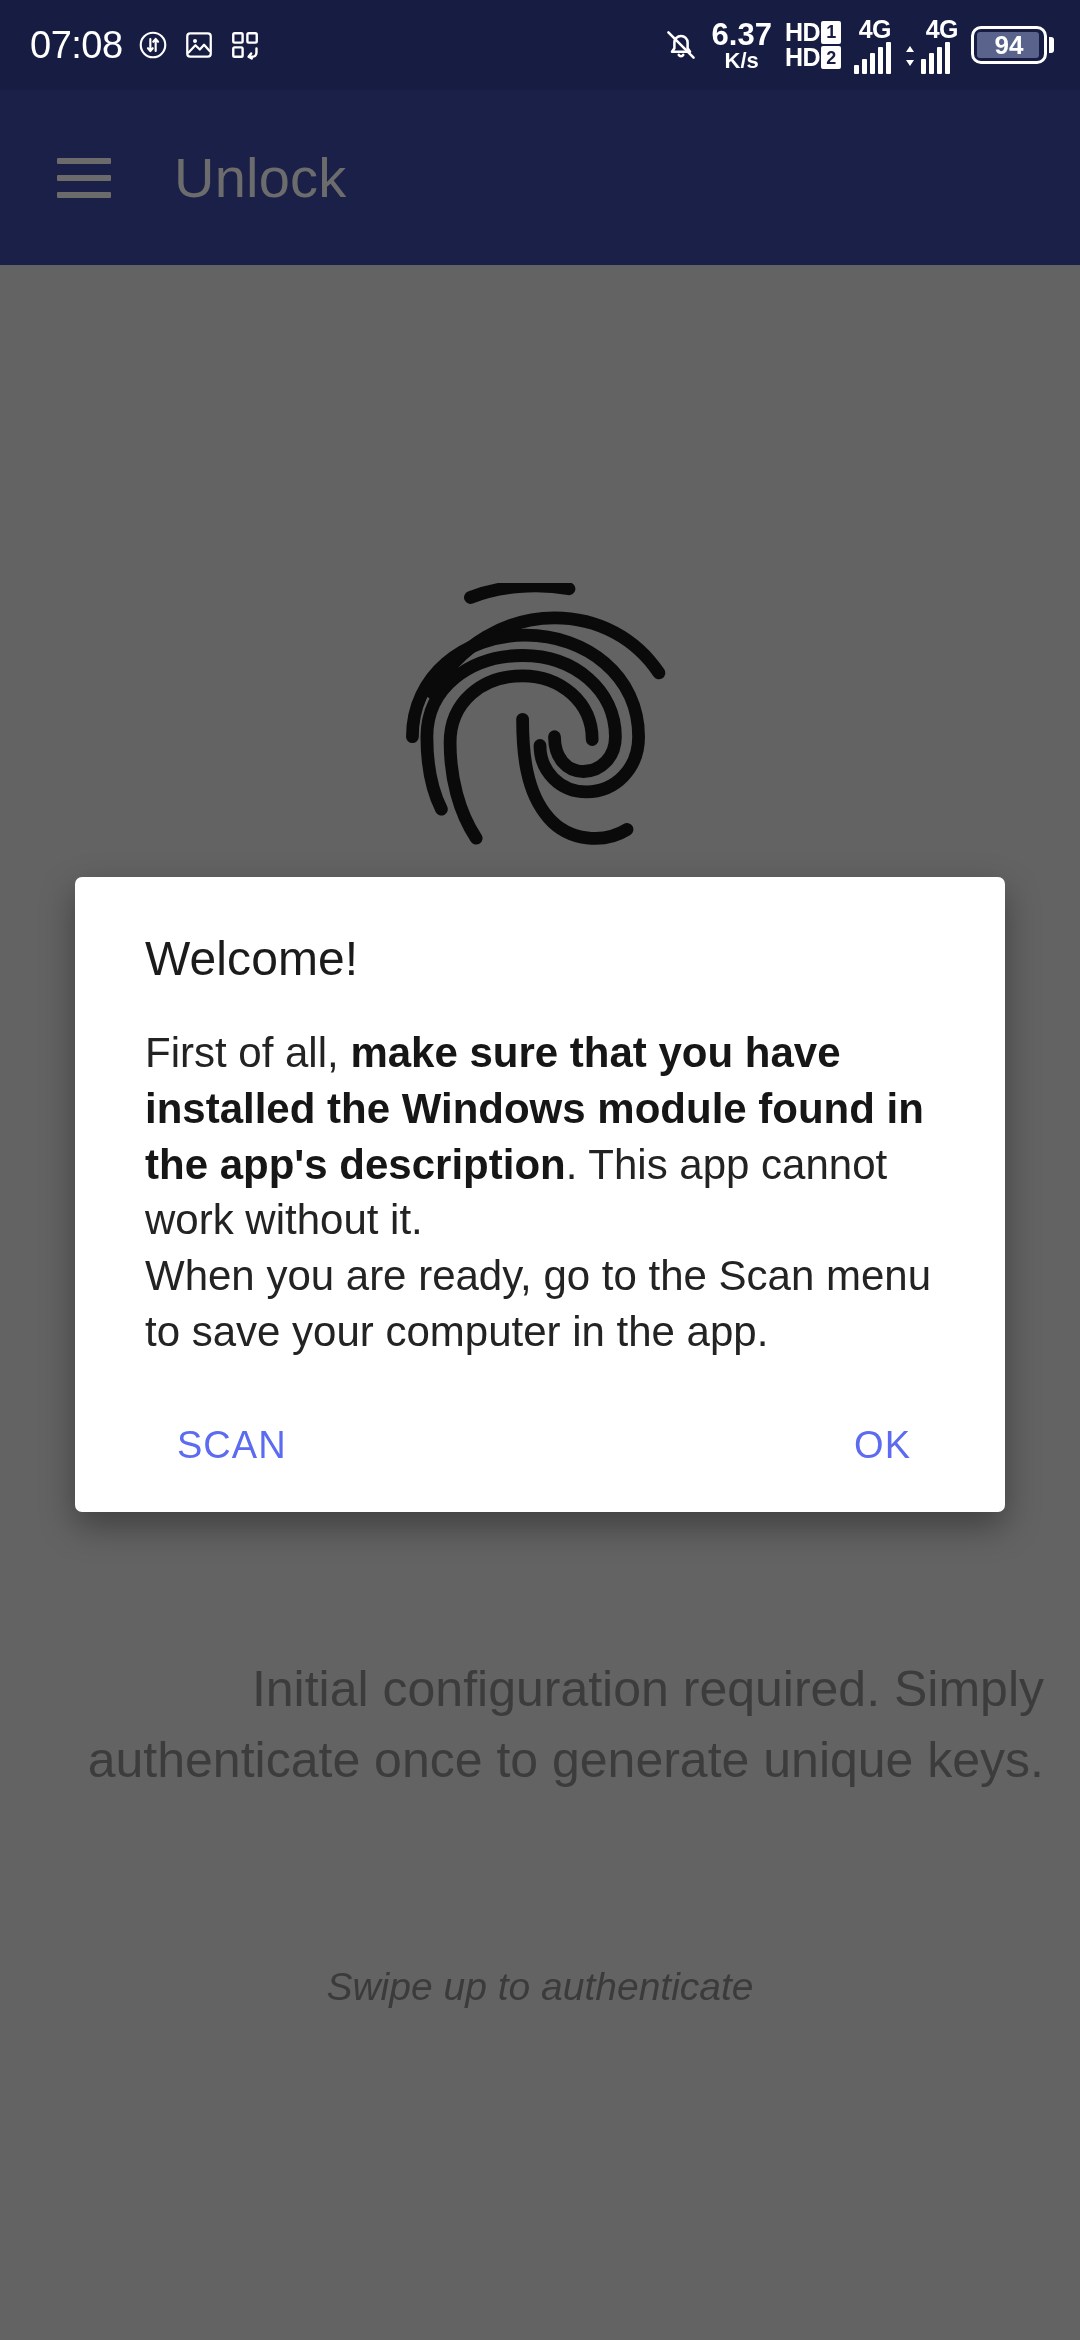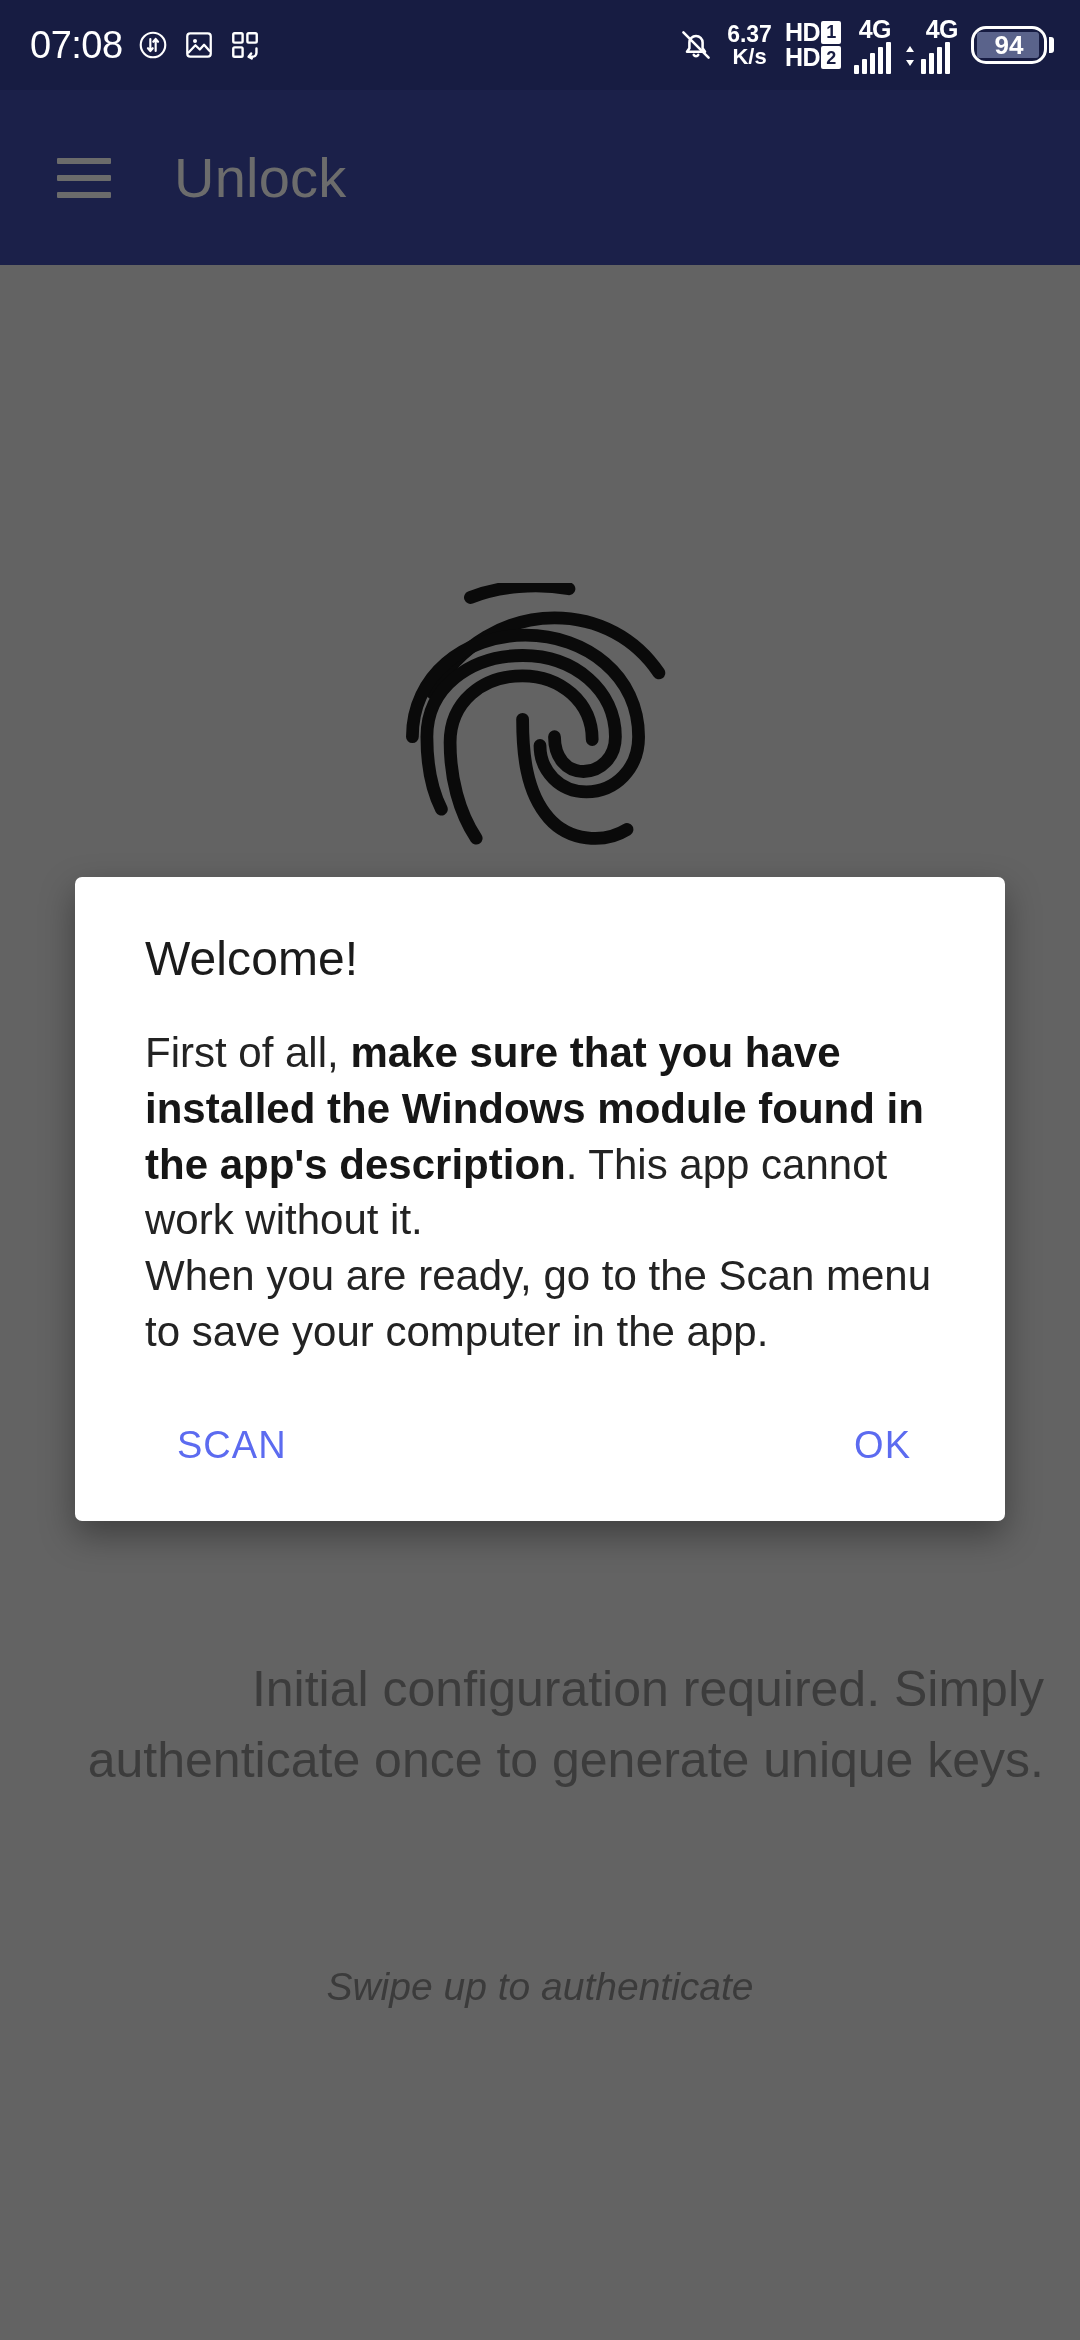--- a/index.html
+++ b/index.html
@@ -32,21 +32,21 @@
     font-size:38px; font-weight:400; letter-spacing:-0.5px;
     color:#FFFFFF; line-height:1;
   }
   .sb-icon { display:flex; align-items:center; justify-content:center; }
 
   .netspeed {
     display:flex; flex-direction:column;
     align-items:center; justify-content:center;
     line-height:1.0; font-weight:700;
   }
-  .netspeed .val { font-size:23px; }
+  .netspeed .val { font-size:31px; }
   .netspeed .unit { font-size:22px; }
 
   .hdstack {
     display:flex; flex-direction:column;
     align-items:flex-start; justify-content:center;
     line-height:1.02; font-weight:700; font-size:25px;
     letter-spacing:-0.5px;
   }
   .hdrow { display:flex; align-items:center; gap:1px; }
   .simbox {
@@ -68,21 +68,21 @@
   .bars i:nth-child(4){height:27px;}
   .bars i:nth-child(5){height:32px;}
   .updown { margin-right:2px; margin-bottom:1px; }
 
   .battery {
     display:flex; align-items:center;
   }
   .batt-body {
     position:relative;
     width:76px; height:38px;
-    border:3px solid #FFFFFF; border-radius:15px;
+    border:3px solid #FFFFFF; border-radius:10px;
     display:flex; align-items:center; justify-content:center;
   }
   .batt-fill {
     position:absolute; left:3px; top:3px;
     width:62px; height:26px;
     background:#5A638B; border-radius:3px;
   }
   .batt-pct {
     position:relative; z-index:2;
     font-size:26px; font-weight:700; color:#FFFFFF; line-height:1;
@@ -159,21 +159,21 @@
   #dialog-body {
     margin-top:39px;
     font-size:42px; line-height:1.33; color:#232323;
     font-weight:400;
   }
   #dialog-body b { font-weight:700; color:#161616; }
   #dialog-body .para2 { display:block; }
   #dialog-actions {
     margin-top:54px;
     display:flex; align-items:center; justify-content:space-between;
-    padding-bottom:44px;
+    padding-bottom:35px;
   }
   .dialog-btn {
     background:transparent; border:none;
     font-family:"Liberation Sans", sans-serif;
     font-size:38px; font-weight:500;
     color:#5C6BF0; letter-spacing:1px;
     cursor:pointer; padding:10px 4px;
   }
   #scan-button { margin-left:28px; }
   #ok-button { margin-right:20px; }

